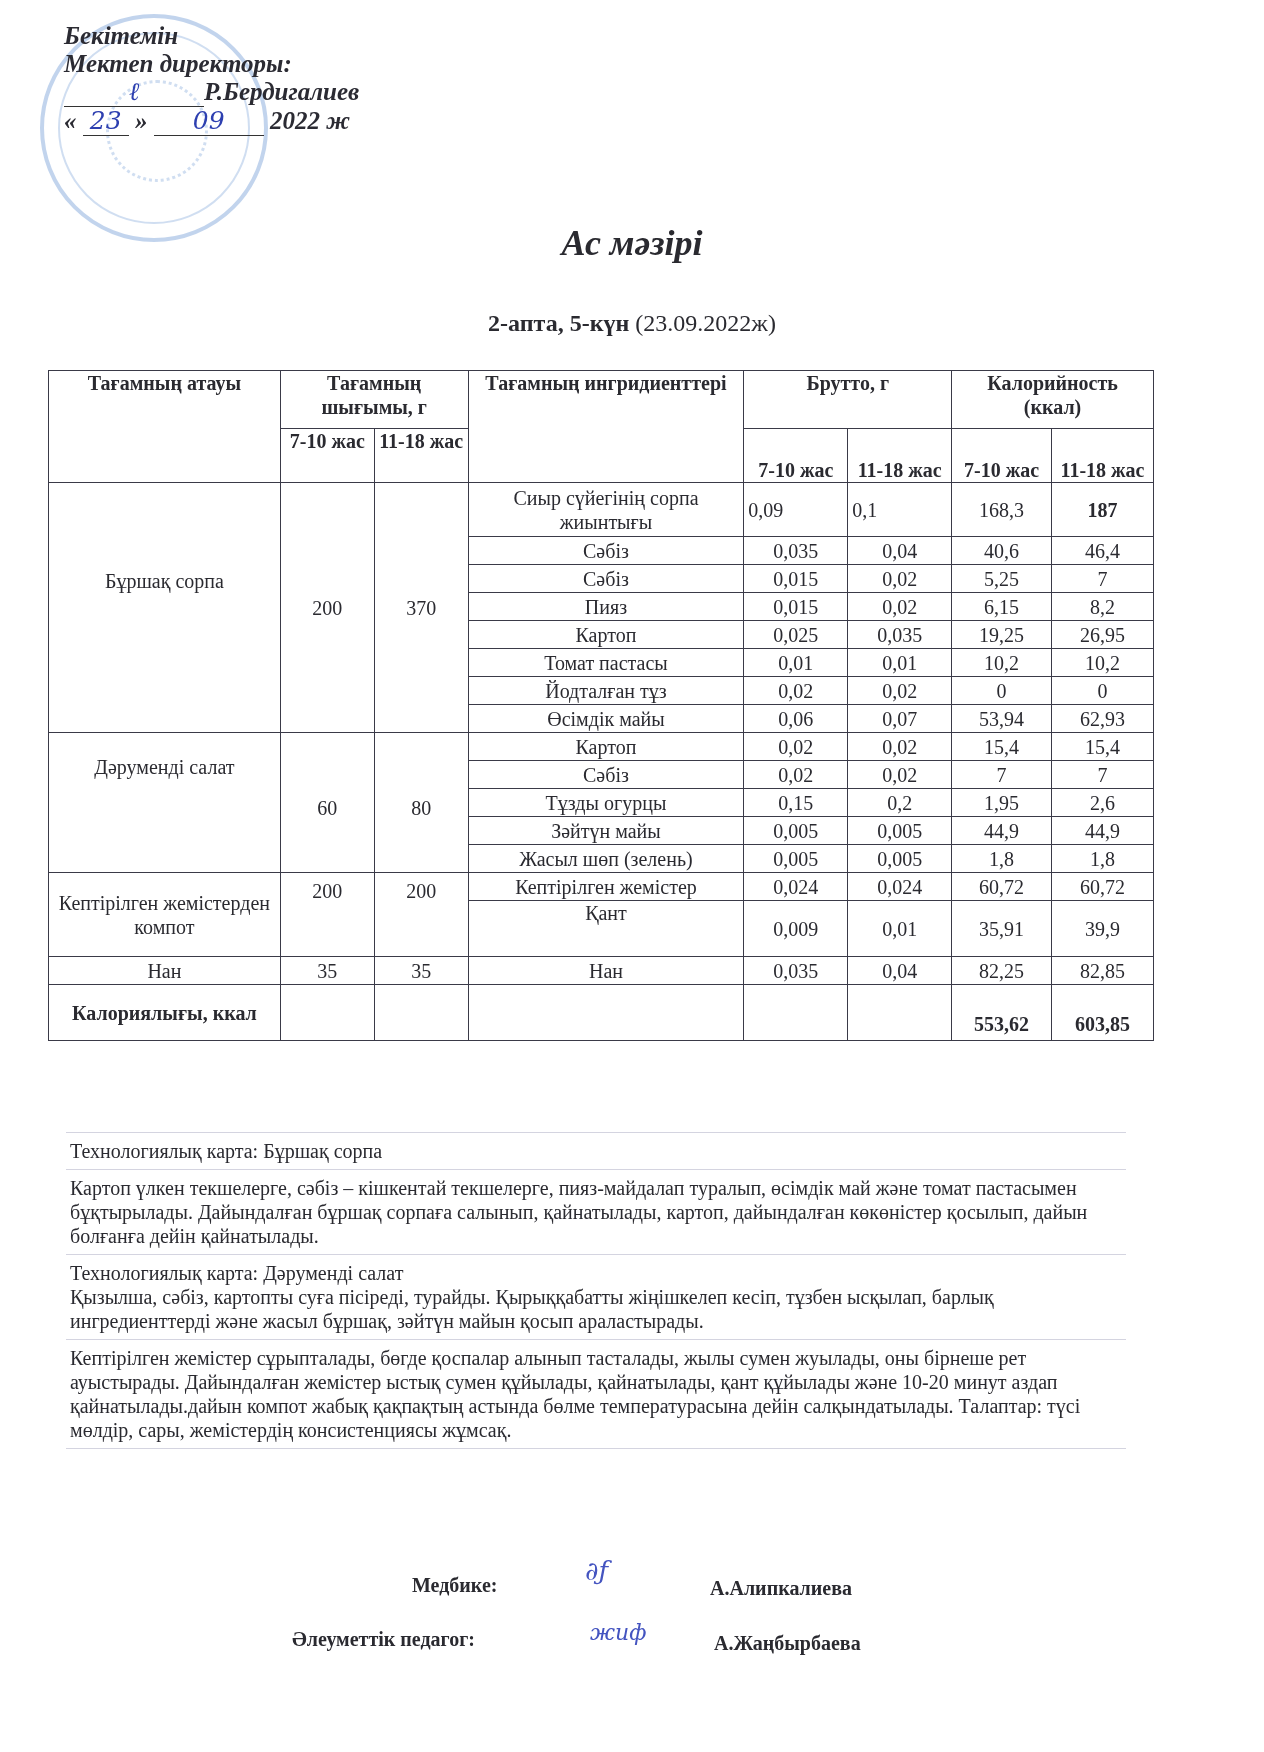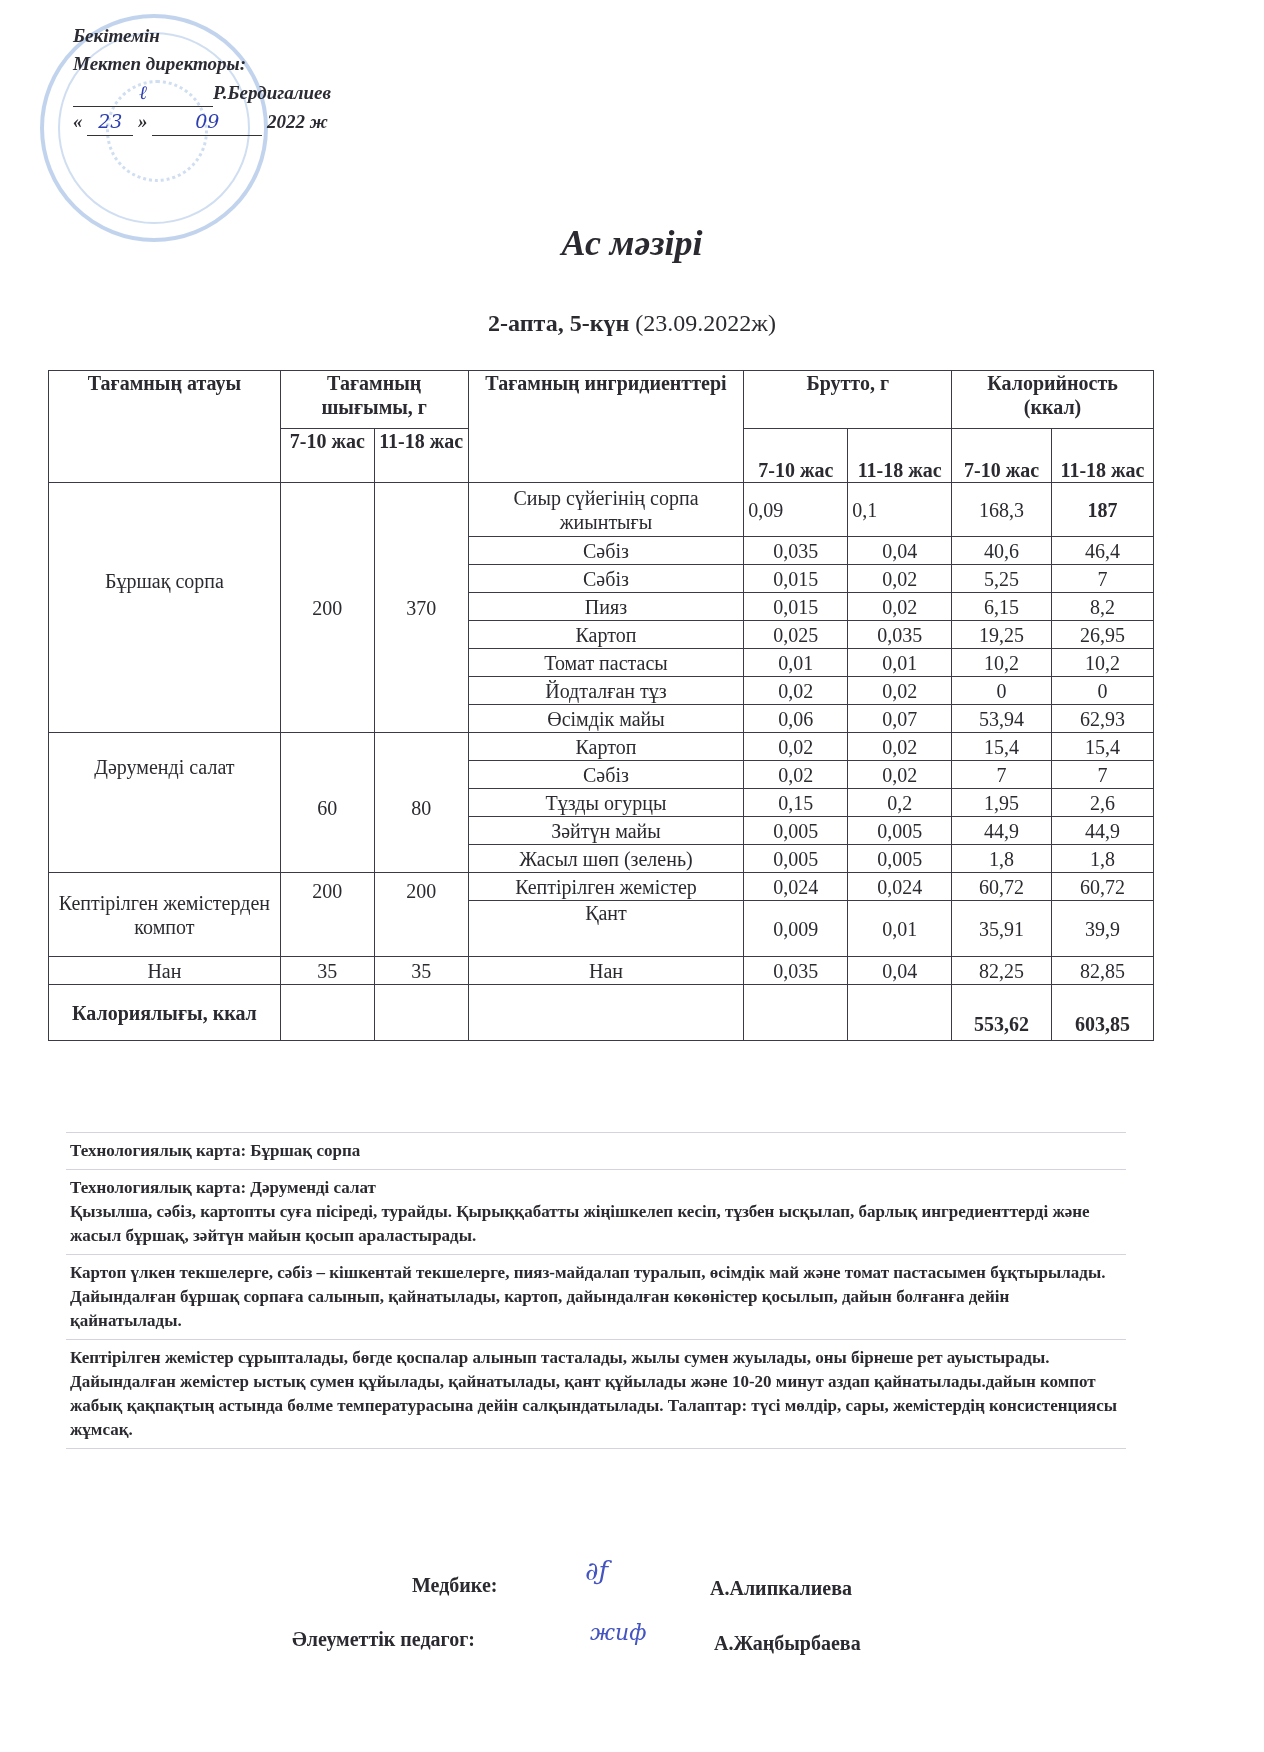--- a/index.html
+++ b/index.html
@@ -4,37 +4,37 @@
 <style>
   html, body { margin:0; padding:0; }
   body { width:1264px; height:1752px; background:#ffffff; position:relative; overflow:hidden;
          font-family:"Liberation Serif", "DejaVu Serif", serif; color:#2a2a30; }
   .stamp { position:absolute; left:40px; top:14px; width:228px; height:228px; border-radius:50%;
            border:4px solid rgba(120,160,215,0.45); box-sizing:border-box; }
   .stamp::before { content:""; position:absolute; left:14px; top:14px; right:14px; bottom:14px;
            border-radius:50%; border:2px solid rgba(120,160,215,0.35); }
   .stamp::after { content:""; position:absolute; left:62px; top:62px; width:96px; height:96px;
            border-radius:50%; border:3px dotted rgba(120,160,215,0.35); }
-  .approve { position:absolute; left:73px; top:22px; font-style:italic; font-weight:bold;
-             font-size:19px; line-height:28px; color:#2b2b33; }
+  .approve { position:absolute; left:64px; top:22px; font-style:italic; font-weight:bold;
+             font-size:25px; line-height:28px; color:#2b2b33; }
   .approve .line { white-space:nowrap; }
   .approve .uline { display:inline-block; border-bottom:1px solid #333; text-align:center; }
   .hand { color:#2d3fb0; font-weight:normal; font-family:"DejaVu Serif", serif; font-style:italic; }
   .title { position:absolute; left:0; width:1264px; top:222px; text-align:center; font-size:36px;
            font-style:italic; font-weight:bold; }
   .subtitle { position:absolute; left:0; width:1264px; top:310px; text-align:center; font-size:24px; }
   .subtitle b { font-weight:bold; }
   table.menu { position:absolute; left:48px; top:370px; width:1106px; border-collapse:collapse;
                font-size:20px; }
   table.menu td, table.menu th { border:1px solid #3a3a48; text-align:center; padding:0 4px;
                vertical-align:middle; line-height:24px; }
   table.menu th { font-weight:bold; vertical-align:top; }
   .bold { font-weight:bold; }
   .left { text-align:left !important; }
-  .tech { position:absolute; left:66px; top:1132px; width:1060px; font-size:17px; line-height:24px;font-weight:bold; }
+  .tech { position:absolute; left:66px; top:1132px; width:1060px; font-size:20px; line-height:24px; }
   .tech .block { border-top:1px solid #d4d4e0; padding:6px 4px 6px 4px; }
   .tech .block:last-child { border-bottom:1px solid #d4d4e0; }
   .sig { position:absolute; font-size:20px; font-weight:bold; white-space:nowrap; }
   .sig-mark { position:absolute; font-size:26px; color:#4454c0; font-style:italic; font-family:"DejaVu Serif", serif; }
 </style>
 </head>
 <body>
 
 <div class="stamp"></div>
 
@@ -226,25 +226,25 @@
     <td class="bold" style="vertical-align:bottom; padding-bottom:4px;">603,85</td>
   </tr>
 </tbody>
   </table>
 
 <div class="tech">
   <div class="block">
     <div>Технологиялық карта: Бұршақ сорпа</div>
   </div>
   <div class="block">
+    <div>Картоп үлкен текшелерге, сәбіз – кішкентай текшелерге, пияз-майдалап туралып, өсімдік май және томат пастасымен бұқтырылады. Дайындалған бұршақ сорпаға салынып, қайнатылады, картоп, дайындалған көкөністер қосылып, дайын болғанға дейін қайнатылады.</div>
+  </div>
+  <div class="block">
     <div>Технологиялық карта: Дәрумендi салат</div>
     <div>Қызылша, сәбіз, картопты суға пісіреді, турайды. Қырыққабатты жіңішкелеп кесіп, тұзбен ысқылап, барлық ингредиенттерді және жасыл бұршақ, зәйтүн майын қосып араластырады.</div>
-  </div>
-  <div class="block">
-    <div>Картоп үлкен текшелерге, сәбіз – кішкентай текшелерге, пияз-майдалап туралып, өсімдік май және томат пастасымен бұқтырылады. Дайындалған бұршақ сорпаға салынып, қайнатылады, картоп, дайындалған көкөністер қосылып, дайын болғанға дейін қайнатылады.</div>
   </div>
   <div class="block">
     <div>Кептірілген жемістер сұрыпталады, бөгде қоспалар алынып тасталады, жылы сумен жуылады, оны бірнеше рет ауыстырады. Дайындалған жемістер ыстық сумен құйылады, қайнатылады, қант құйылады және 10-20 минут аздап қайнатылады.дайын компот жабық қақпақтың астында бөлме температурасына дейін салқындатылады. Талаптар: түсі мөлдір, сары, жемістердің консистенциясы жұмсақ.</div>
   </div>
 </div>
 
 <div class="sig" style="left:412px; top:1574px;">Медбике:</div>
 <div class="sig-mark" style="left:585px; top:1556px;">∂ƒ</div>
 <div class="sig" style="left:710px; top:1577px;">А.Алипкалиева</div>
 

